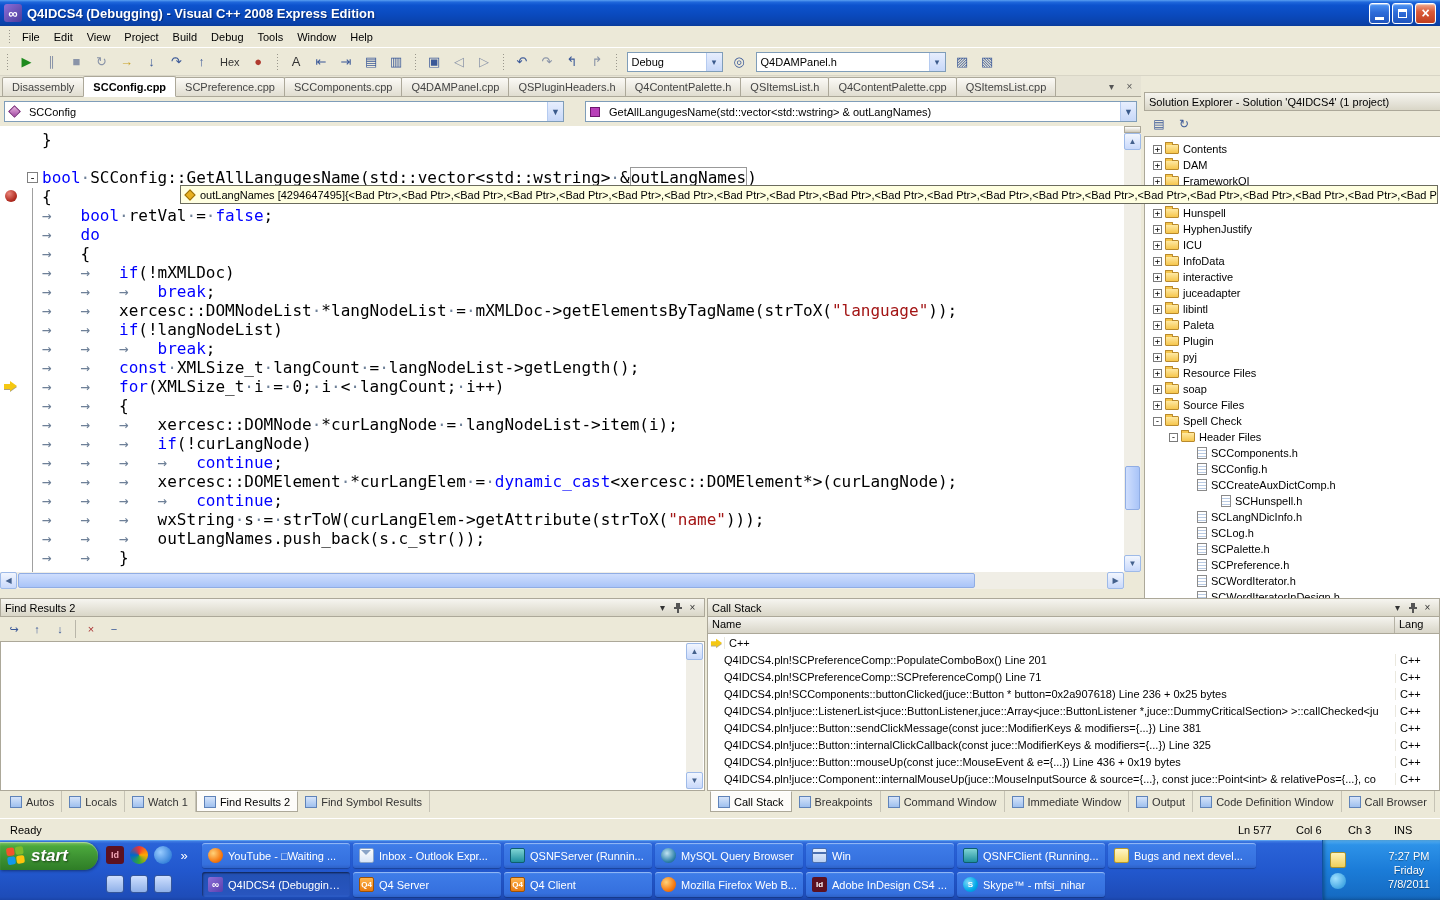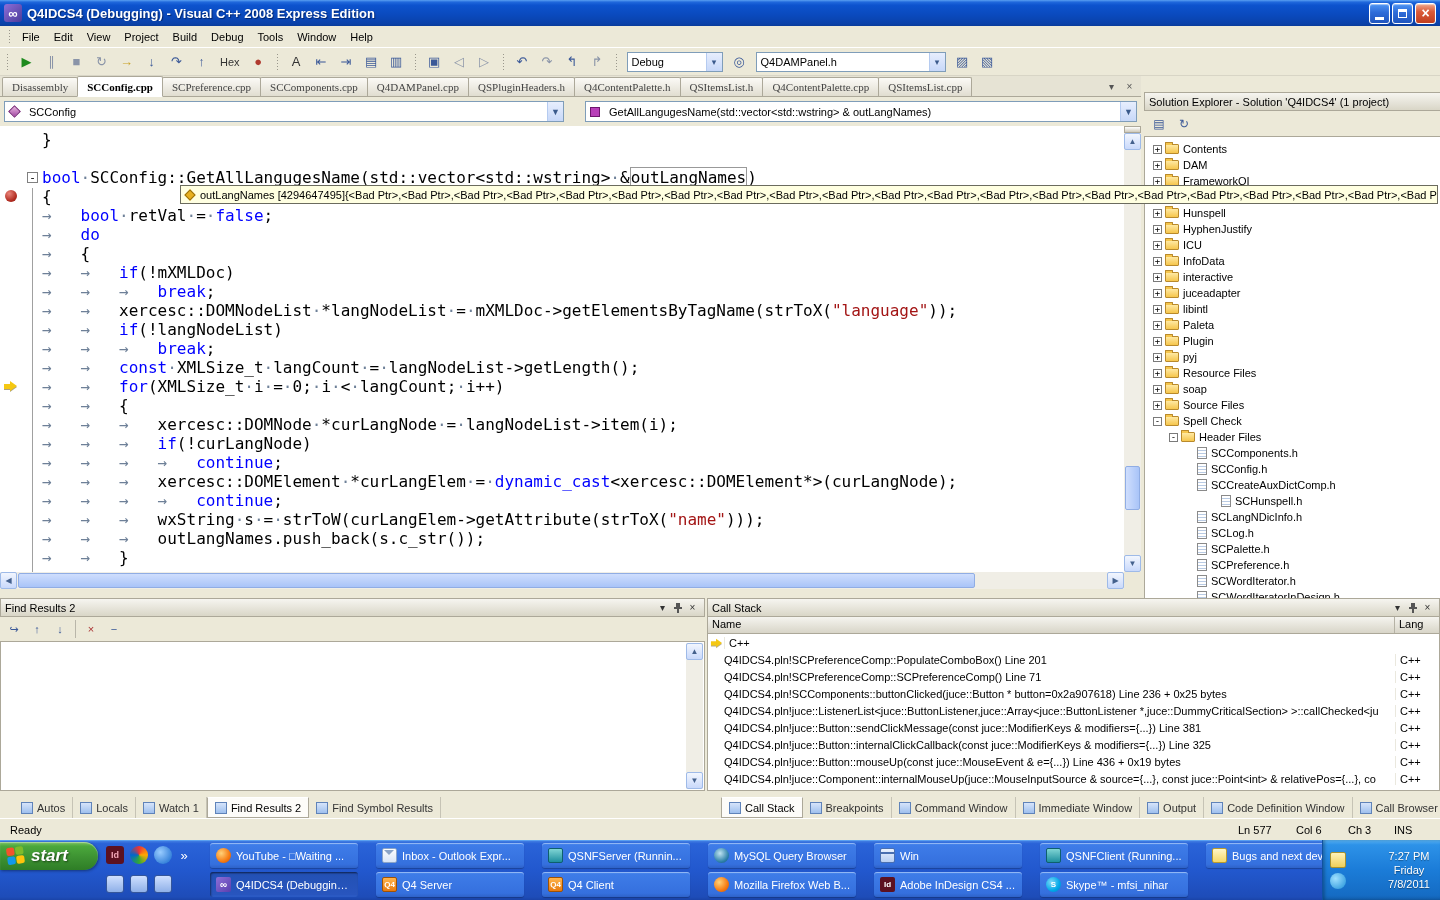--- a/index.html
+++ b/index.html
@@ -35,21 +35,21 @@
   .tb-combo{display:flex;align-items:center;height:20px;border:1px solid #7F9DB9;background:#fff;margin:0 3px;overflow:hidden;}
   .combo-text{flex:1;padding-left:4px;white-space:nowrap;overflow:hidden;}
   .combo-arrow{width:16px;height:100%;flex:0 0 16px;display:flex;align-items:center;justify-content:center;color:#3A5A8C;font-size:9px;
     background:linear-gradient(180deg,#E7EEFD,#C7D8F9);border-left:1px solid #B5CBF0;}
 
   
   .tabstrip{position:absolute;left:0;top:76px;width:1141px;height:21px;background:#E6E3D4;display:flex;align-items:flex-end;
     padding-left:2px;border-bottom:1px solid #ACA899;}
   .doc-tab{height:19px;display:flex;align-items:center;padding:0 9px;margin-right:-1px;white-space:nowrap;
     border:1px solid #ACA899;border-bottom:none;border-radius:2px 2px 0 0;color:#444;
-    background:linear-gradient(180deg,#FBFAF6,#E0DDD0);font-family:Liberation Serif, serif;}
+    background:linear-gradient(180deg,#FBFAF6,#E0DDD0);}
   .doc-tab.active{height:21px;background:#fff;color:#000;font-weight:bold;margin-bottom:-1px;border-bottom:1px solid #fff;z-index:2;}
   .ts-btns{position:absolute;right:4px;top:3px;display:flex;gap:3px;}
   .ts-btn{width:15px;height:15px;display:flex;align-items:center;justify-content:center;color:#555;font-size:10px;}
 
   
   .navbar{position:absolute;left:0;top:97px;width:1141px;height:29px;background:#ECE9D8;display:flex;align-items:center;gap:21px;padding:0 4px;}
   .nav-combo{height:21px;border:1px solid #7F9DB9;background:#fff;display:flex;align-items:center;overflow:hidden;}
   .nav-combo .combo-text{font-size:11px;}
   .type-combo{width:560px;flex:0 0 560px;}
   .member-combo{flex:1;}
@@ -127,21 +127,21 @@
   .cs-hname{flex:1;padding:1px 4px;border-right:1px solid #B5B2A5;}
   .cs-hlang{flex:0 0 44px;padding:1px 4px;overflow:hidden;}
   .cs-rows{position:absolute;left:0;top:36px;right:0;bottom:0;background:#fff;border:1px solid #ACA899;border-top:none;overflow:hidden;}
   .cs-row{height:17px;display:flex;align-items:center;white-space:nowrap;}
   .cs-gutter{flex:0 0 16px;display:flex;align-items:center;padding-left:2px;}
   .cs-gutter .cur{transform:scale(.85);}
   .cs-name{flex:1;overflow:hidden;}
   .cs-lang{flex:0 0 44px;padding-left:4px;border-left:1px solid #EAE8DE;}
 
   
-  .btabs{position:absolute;top:791px;height:27px;background:#ECE9D8;display:flex;align-items:flex-end;padding-left:14px;}
+  .btabs{position:absolute;top:791px;height:27px;background:#ECE9D8;display:flex;align-items:flex-start;padding-left:3px;}
   .btabs-left{left:0;width:705px;} .btabs-right{left:707px;width:733px;}
   .btab{display:flex;align-items:center;gap:4px;height:21px;padding:0 7px;border-right:1px solid #C6C3B5;color:#333;white-space:nowrap;}
   .btab.active{background:#FDFCF9;border:1px solid #ACA899;border-top:1px solid #fff;color:#000;}
   .mini-ico{width:12px;height:12px;flex:0 0 12px;background:linear-gradient(180deg,#D6E4FA,#9FC0EE);border:1px solid #5F83B9;}
 
   
   .statusbar{position:absolute;left:0;top:818px;width:1440px;height:22px;background:#ECE9D8;border-top:1px solid #fff;
     display:flex;align-items:center;padding:0 10px;}
   .status-fields{margin-left:auto;display:flex;}
   .status-fields div{text-align:left;}
@@ -160,21 +160,21 @@
   .xp-flag .f1{left:0;top:0;background:#F3532C;} .xp-flag .f2{left:9px;top:0;background:#7EBB2C;}
   .xp-flag .f3{left:0;top:9px;background:#1299E8;} .xp-flag .f4{left:9px;top:9px;background:#FFC40C;}
   .ql{position:absolute;display:flex;gap:6px;align-items:center;}
   .ql1{left:106px;top:6px;} .ql2{left:106px;top:35px;}
   .ql-ico{width:18px;height:18px;border-radius:3px;display:flex;align-items:center;justify-content:center;color:#fff;font-size:9px;font-weight:bold;}
   .ql-chevron{color:#fff;font-size:13px;width:12px;text-align:center;}
   .ico-indesign{background:#5C1120;color:#F2A7B6;} .ico-indesign::after{content:"Id";}
   .ico-colors{background:conic-gradient(#E33,#FA0,#3A3,#06C,#E33);border-radius:50%;}
   .ico-web{background:radial-gradient(circle at 35% 35%,#9CF,#16C);border-radius:50%;}
   .ico-grid{background:linear-gradient(#CFE0FF,#8FB0E8);border:1px solid #35569A;}
-  .task-row{position:absolute;left:210px;display:flex;gap:18px;}
+  .task-row{position:absolute;left:202px;display:flex;gap:3px;}
   .task-row1{top:3px;} .task-row2{top:32px;}
   .task-btn{width:148px;height:25px;border-radius:3px;display:flex;align-items:center;gap:5px;padding:0 6px;color:#fff;overflow:hidden;
     background:linear-gradient(180deg,#5A96F2 0%,#3E7CE8 8%,#3570DE 85%,#2E62C8 100%);
     box-shadow:inset 0 1px 0 rgba(255,255,255,.35),0 1px 1px rgba(0,0,0,.25);}
   .task-btn.active{background:linear-gradient(180deg,#1B3F93 0%,#2351B5 10%,#2855BE 90%,#2E5FCB 100%);
     box-shadow:inset 1px 1px 2px rgba(0,0,0,.45);}
   .task-label{overflow:hidden;text-overflow:ellipsis;white-space:nowrap;}
   .task-ico{width:15px;height:15px;flex:0 0 15px;border-radius:2px;display:flex;align-items:center;justify-content:center;
     color:#fff;font-size:8px;font-weight:bold;}
   .ico-firefox{border-radius:50%;background:radial-gradient(circle at 35% 35%,#FFD27A,#F67B12 60%,#C94F04);}

